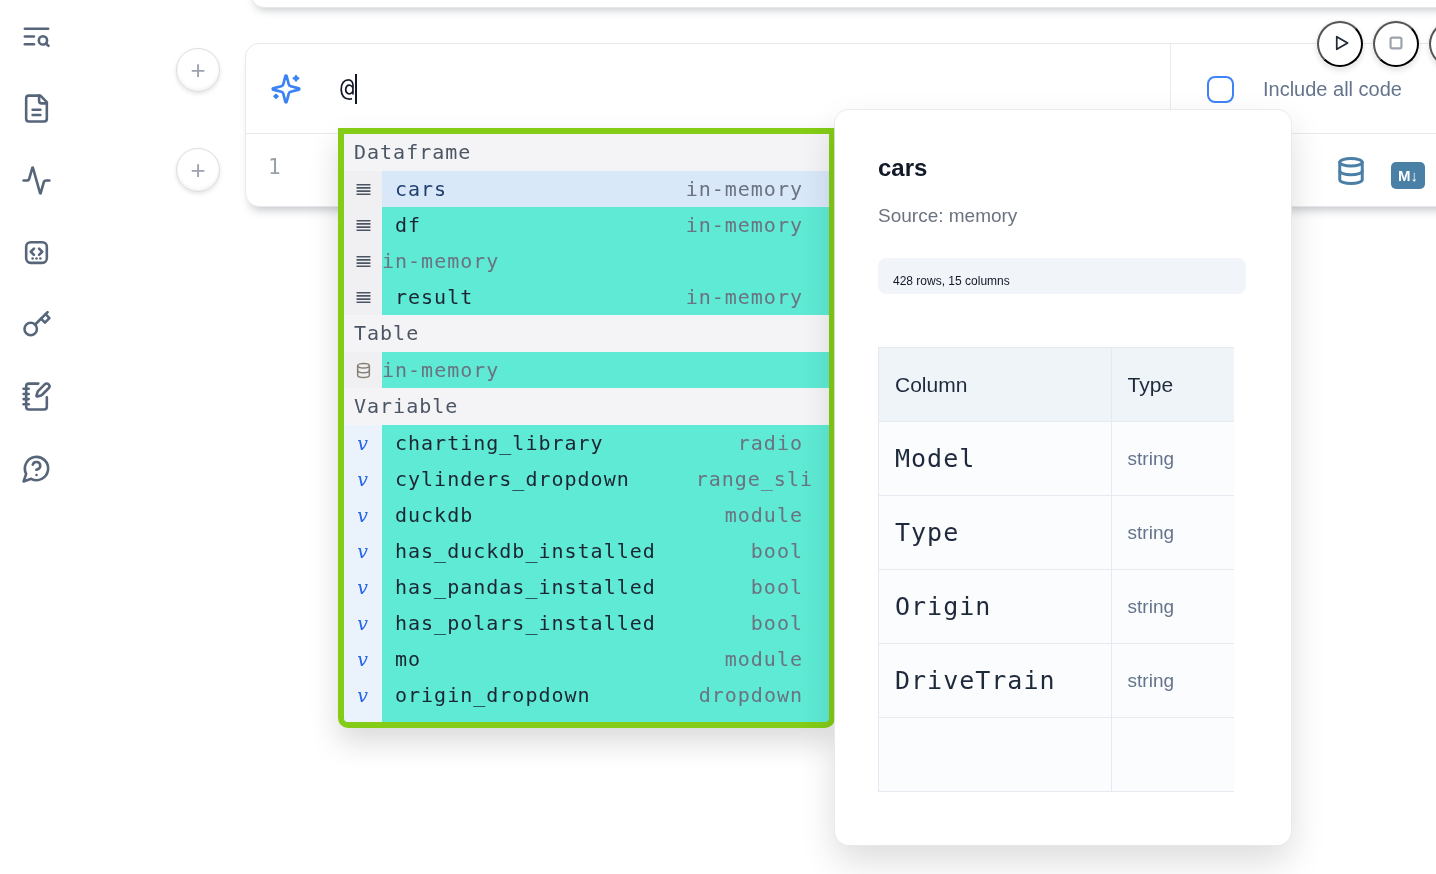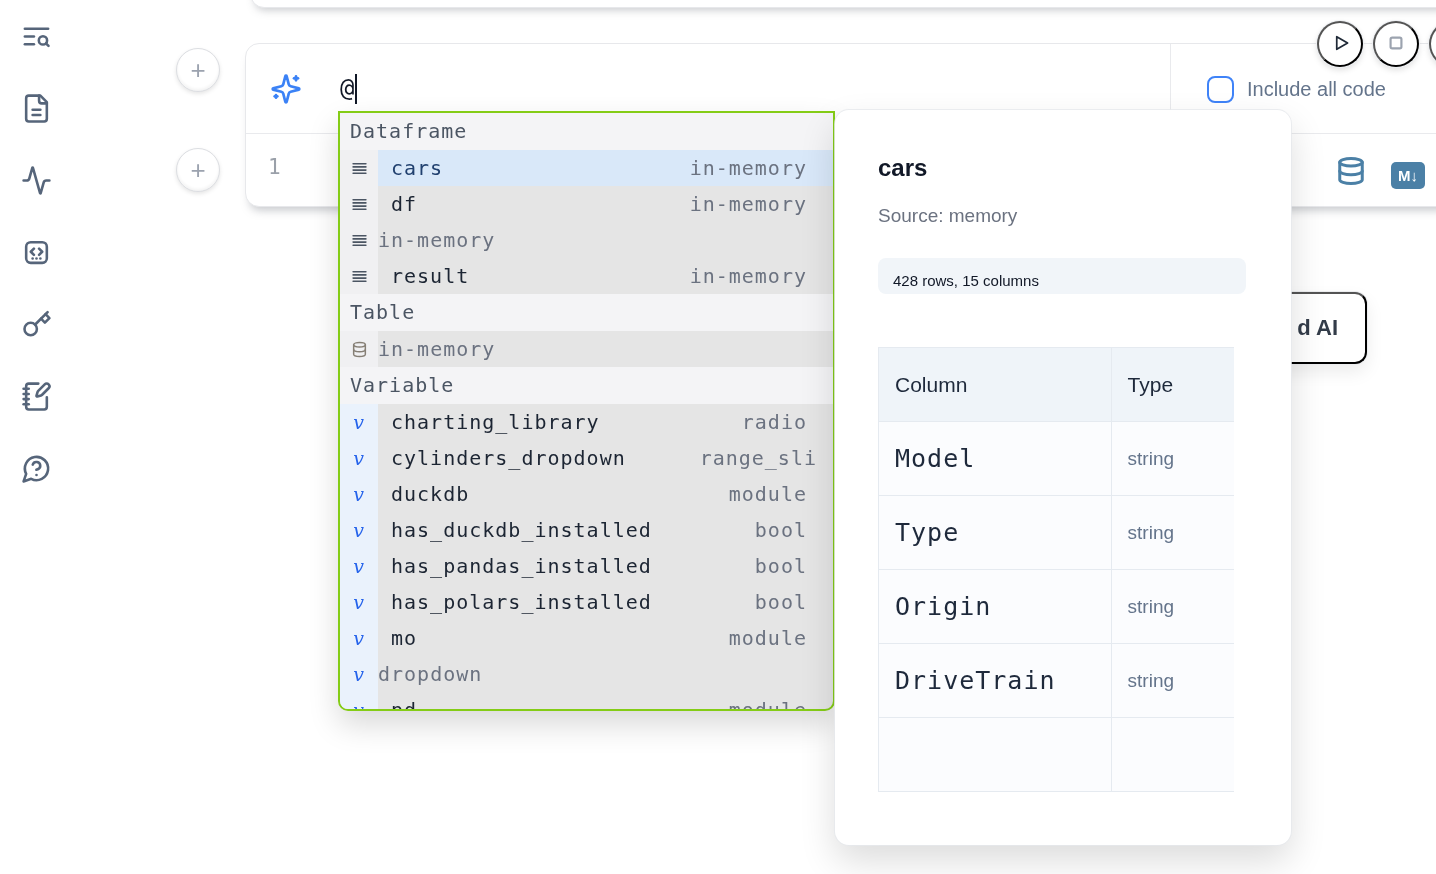--- a/index.html
+++ b/index.html
@@ -28,43 +28,43 @@
   
   .ai-cell { position:absolute; left:245px; top:43px; width:1210px; height:164px;
     background:#fff; border:1px solid #E7E8EB; border-radius:14px;
     box-shadow:0 8px 10px -5px rgba(108,112,122,.40); z-index:3; }
   .prompt-row { position:relative; height:90px; border-bottom:1px solid #E9EAED; display:flex; align-items:center; }
   .sparkle { margin-left:24px; width:32px; height:32px; flex:none; }
   .sparkle svg { width:32px; height:32px; stroke:#3B82F6; fill:none; stroke-width:2; stroke-linecap:round; stroke-linejoin:round; }
   .prompt-text { margin-left:38px; font-family:"DejaVu Sans Mono",monospace; font-size:24px; color:#111827; }
   .caret { display:inline-block; width:2px; height:30px; background:#111827; vertical-align:middle; margin-left:1px; }
   .prompt-divider { position:absolute; left:924px; top:0; bottom:0; width:1px; background:#E9EAED; }
-  .include-wrap { position:absolute; left:961px; top:32px; display:flex; align-items:center; gap:13px; cursor:pointer; }
+  .include-wrap { position:absolute; left:961px; top:32px; display:flex; align-items:center; gap:29px; cursor:pointer; }
   .checkbox { width:27px; height:27px; border:2px solid #3F83F8; border-radius:8px; background:#fff; flex:none; }
   .include-label { font-size:20px; color:#64748B; }
 
   .code-row { position:relative; height:72px; }
   .line-number { position:absolute; left:22px; top:21px; font-family:"DejaVu Sans Mono",monospace; font-size:21px; color:#9AA0A9; }
   .db-icon { position:absolute; left:1090px; top:22px; width:30px; height:30px; }
   .db-icon svg { width:30px; height:30px; stroke:#4B80A6; fill:none; stroke-width:2.4; stroke-linecap:round; stroke-linejoin:round; }
   .md-badge { position:absolute; left:1145px; top:28px; width:34px; height:27px; background:#4B80A6; border-radius:5px;
     color:#fff; font-weight:bold; font-size:15px; display:flex; align-items:center; justify-content:center; letter-spacing:0; }
 
   
   .run-btn { position:absolute; top:21px; width:46px; height:46px; border-radius:50%; background:#fff;
     box-shadow:0 0 0 1px #EEF0F3, 0 3px 6px rgba(0,0,0,.13); display:flex; align-items:center; justify-content:center;
     z-index:6; cursor:pointer; }
   .run-btn svg { width:26px; height:26px; fill:none; stroke-linecap:round; stroke-linejoin:round; }
   .btn-play { left:1317px; }
   .btn-stop { left:1373px; }
   .btn-partial { left:1429px; }
 
   
-  .autocomplete { position:absolute; left:338px; top:111px; width:497px; height:600px; background:#e5e5e5;
-    border:2px solid #84cc16; border-radius:0 0 10px 10px; overflow:hidden; z-index:20;
+  .autocomplete { position:absolute; left:338px; top:128px; width:497px; height:600px; background:#5eead4;
+    border:6px solid #84cc16; border-radius:0 0 10px 10px; overflow:hidden; z-index:20;
     box-shadow:0 14px 30px rgba(0,0,0,.15);
     font-family:"DejaVu Sans Mono",monospace; font-size:20px; letter-spacing:1px; }
   .ac-header { height:37px; line-height:37px; background:#F4F4F6; color:#4B5563; padding-left:10px; }
   .ac-row { height:36px; display:flex; align-items:stretch; cursor:pointer; }
   .gutter { width:38px; flex:none; display:flex; align-items:center; justify-content:center; }
   .g-gray { background:#F0F0F2; }
   .g-blue { background:#EAF2FC; }
   .gutter svg { width:17px; height:17px; fill:none; stroke-linecap:round; stroke-linejoin:round; }
   .var-glyph { font-family:"DejaVu Serif",serif; font-style:italic; font-size:19px; color:#2563EB; line-height:1; }
   .row-body { flex:1; display:flex; align-items:center; min-width:0; }
@@ -73,21 +73,21 @@
   .sel .ac-name { color:#21406F; }
   .ac-type { padding-right:26px; color:#6B7280; white-space:nowrap; }
   .ac-type.flush { padding-right:16px; }
 
   
   .preview { position:absolute; left:835px; top:110px; width:456px; height:735px; background:#fff; border-radius:14px;
     box-shadow:0 0 0 1px rgba(230,232,236,.8), 0 16px 36px rgba(0,0,0,.14); z-index:30; }
   .pv-title { position:absolute; left:43px; top:44px; font-size:24px; font-weight:bold; color:#111827; }
   .pv-source { position:absolute; left:43px; top:95px; font-size:19px; color:#6B7280; }
   .pv-badge { position:absolute; left:43px; top:148px; width:368px; height:36px; background:#F1F5F9; border-radius:8px;
-    font-size:15px; color:#111827; line-height:46px; padding-left:15px; }
+    font-size:12px; color:#111827; line-height:46px; padding-left:15px; }
   .pv-table-clip { position:absolute; left:43px; top:237px; width:356px; height:468px; overflow:hidden; }
   .pv-table { width:368px; border-collapse:collapse; }
   .pv-table th, .pv-table td { border:1px solid #E5EAF0; height:74px; padding:0 0 0 16px; text-align:left; vertical-align:middle; }
   .pv-table th { background:#EFF4F9; font-size:21px; font-weight:normal; color:#1E293B; }
   .pv-table td { background:#FBFCFE; }
   .pv-table col.c1 { width:233px; }
   .pv-table col.c2 { width:135px; }
   .cell-col { font-family:"DejaVu Sans Mono",monospace; font-size:25px; letter-spacing:1px; color:#1E293B; }
   .cell-type { font-size:19px; color:#64748B; }
 
@@ -365,35 +365,35 @@
       <span class="row-body">
           <span class="ac-name">mo</span>
           <span class="ac-type">module</span>
         </span>
     </div>
     <div class="ac-row">
       <span class="gutter g-blue">
           <span class="var-glyph">v</span>
         </span>
       <span class="row-body">
+          <span class="ac-name">origin_dropdown</span>
           <span class="ac-type">dropdown</span>
         </span>
     </div>
     <div class="ac-row">
       <span class="gutter g-blue">
           <span class="var-glyph">v</span>
         </span>
       <span class="row-body">
           <span class="ac-name">pd</span>
           <span class="ac-type">module</span>
         </span>
     </div>
   </div>
 
-  <button class="ai-btn">d AI</button>
 
   <div class="preview">
     <div class="pv-title">cars</div>
     <div class="pv-source">Source: memory</div>
     <div class="pv-badge">428 rows, 15 columns</div>
     <div class="pv-table-clip">
       <table class="pv-table">
         <colgroup>
             <col class="c1">
             <col class="c2">

